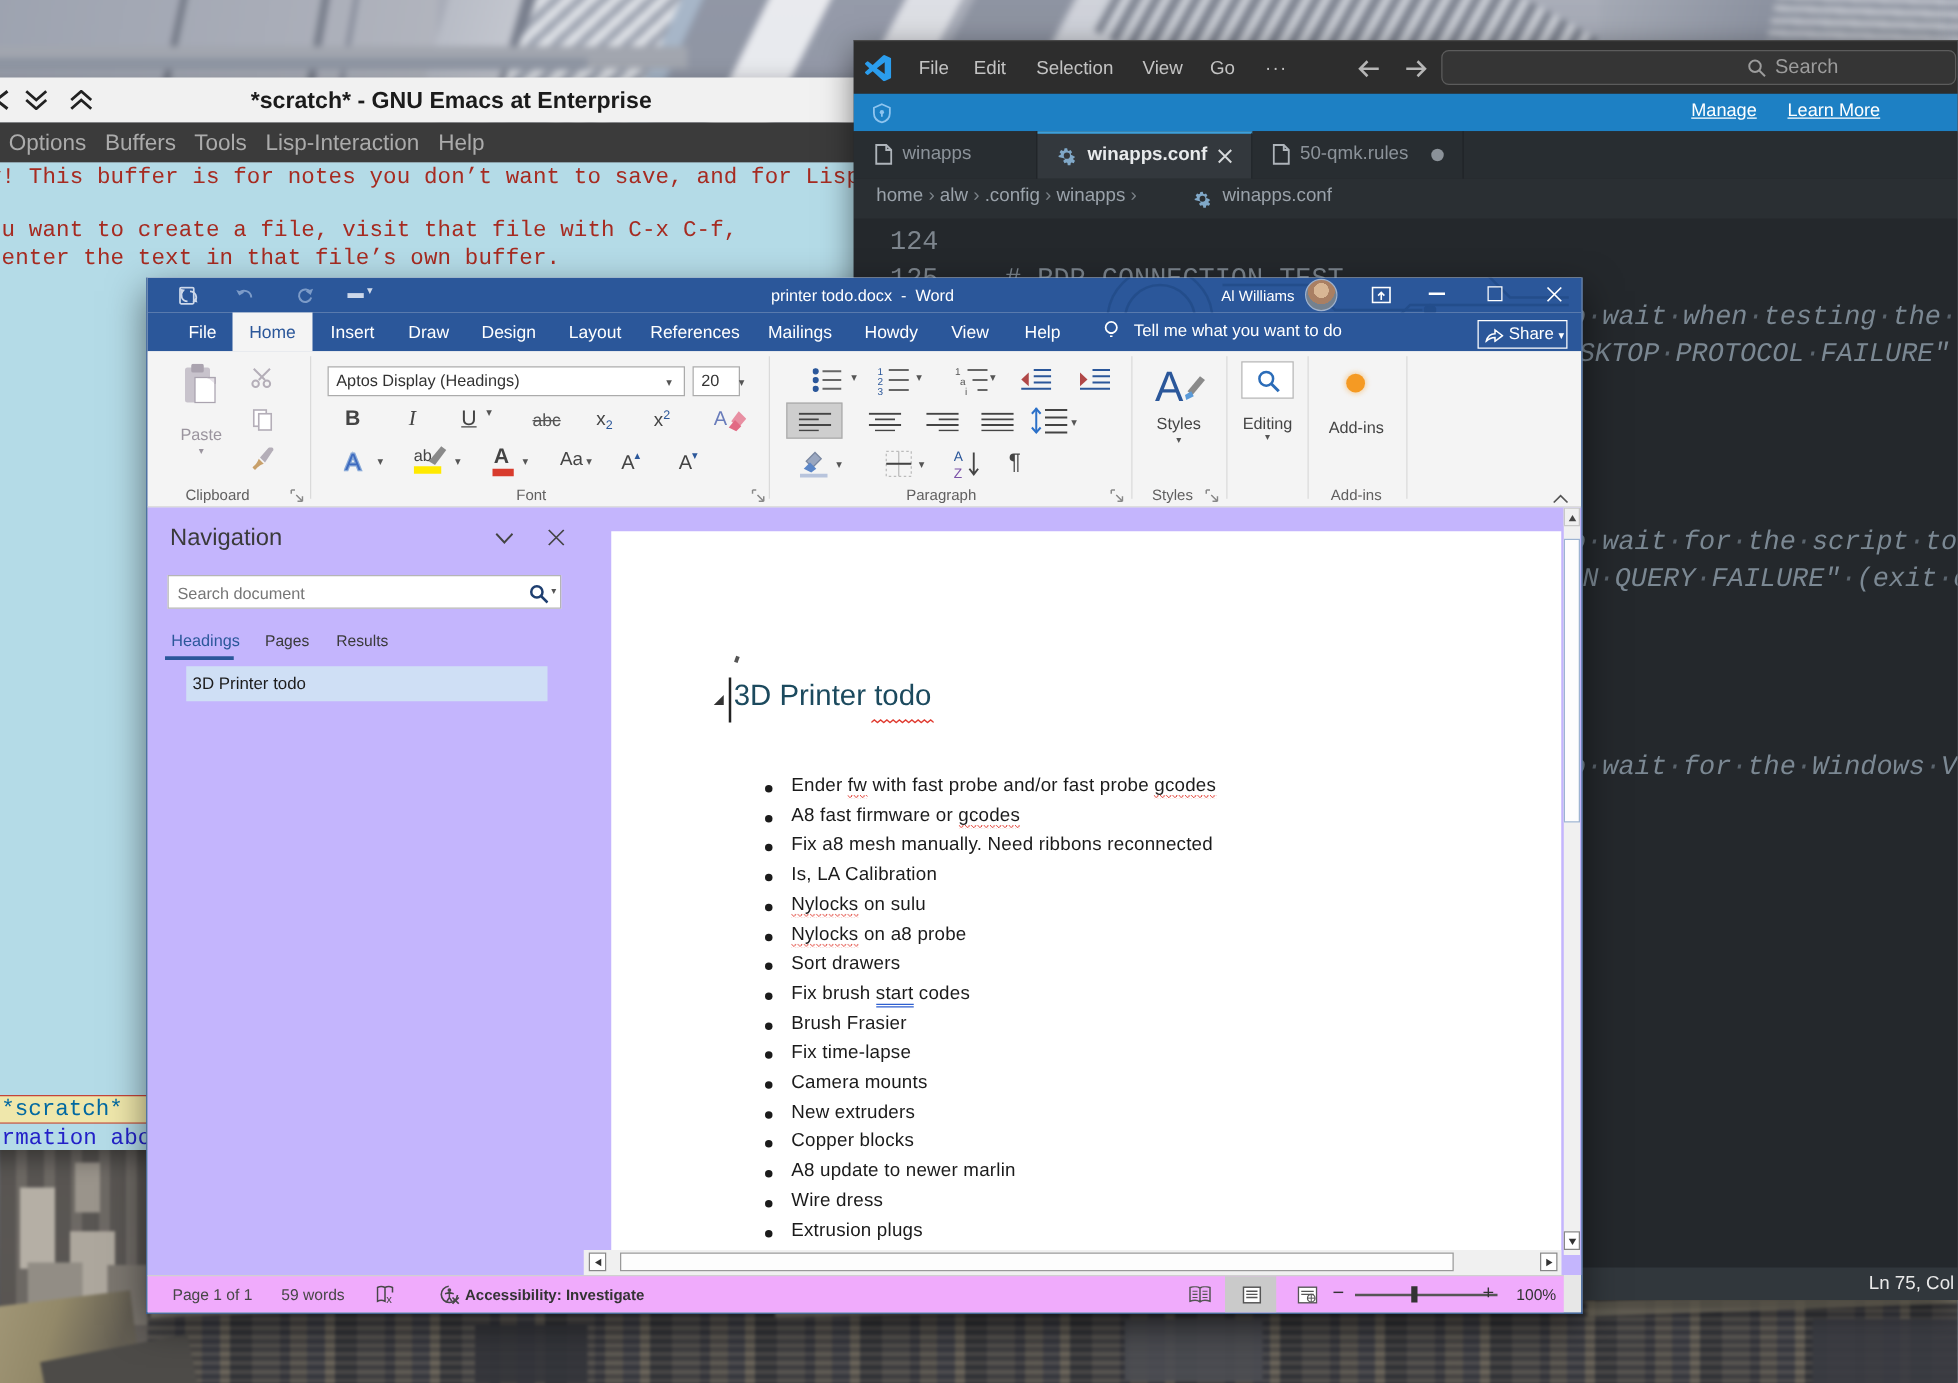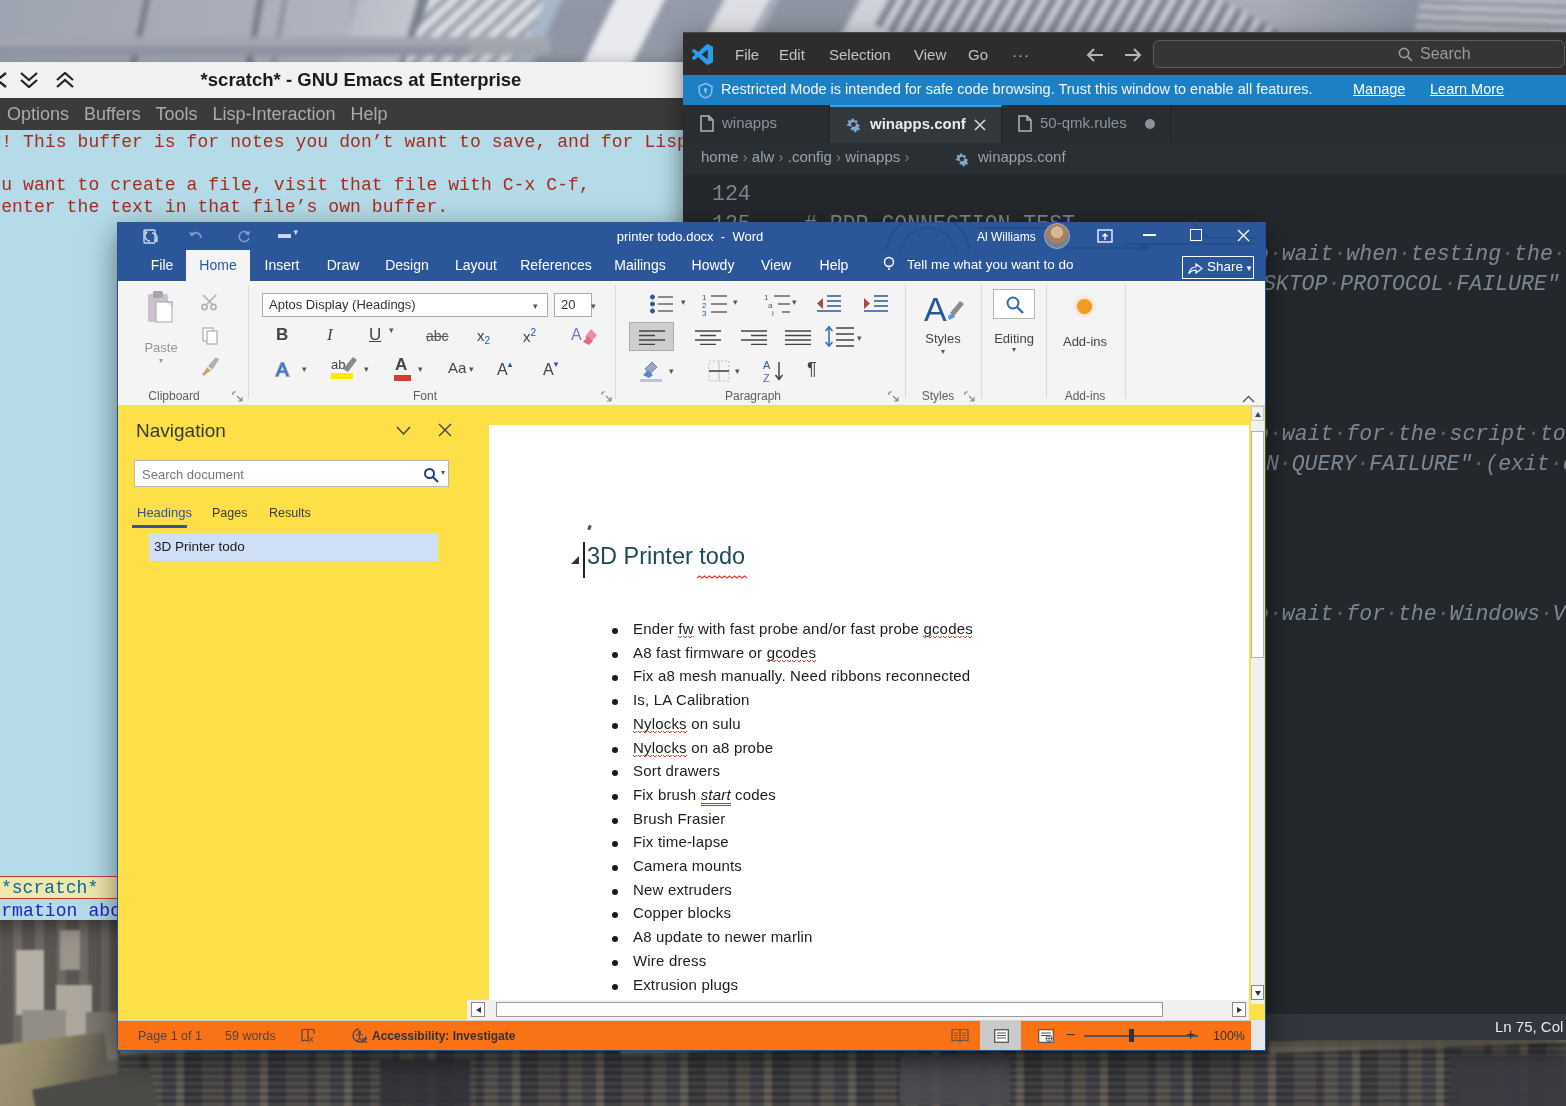--- a/index.html
+++ b/index.html
@@ -31,22 +31,22 @@
   #vs-status { left:0; top:982px; width:883px; height:26px; background:#31373c; }
   .vs-menu { position:absolute; top:0; height:43px; line-height:43px; color:#c3c3c3; font-size:15px; }
   .vs-code { position:absolute; font-family:"Liberation Mono",monospace; font-size:21.5px; font-style:italic; color:#7b8893; white-space:pre; }
   .vs-num { position:absolute; font-family:"Liberation Mono",monospace; font-size:21.5px; color:#7d858d; }
 
   
   #word { left:117px; top:222px; width:1149px; height:829px; background:#e7e7e7; overflow:hidden; box-shadow:0 10px 28px rgba(0,0,0,.5); border-left:1px solid #24508f; border-right:1px solid #24508f; border-bottom:1px solid #24508f; }
   #wd-title { left:0; top:0; width:1147px; height:28px; background:#2b579a; overflow:hidden; }
   #wd-menu { left:0; top:28px; width:1147px; height:31px; background:#2b579a; }
   #wd-ribbon { left:0; top:59px; width:1147px; height:125px; background:#f4f4f4; border-bottom:1px solid #d5d5d5; }
-  #wd-content { left:0; top:184px; width:1373px; height:614px; background:#fde047; overflow:hidden; }
-  #wd-status { left:0; top:798px; width:1133px; height:30px; background:#f97316; border-top:1px solid #d0d0d0; }
+  #wd-content { left:0; top:184px; width:1373px; height:614px; background:#c4b5fd; overflow:hidden; }
+  #wd-status { left:0; top:798px; width:1133px; height:30px; background:#f0abfc; border-top:1px solid #d0d0d0; }
 </style>
 </head>
 <body>
   <div id="wall">
     <div id="wallblur">
 
       <div class="abs" style="left:0;top:0;width:1566px;height:145px;background:linear-gradient(180deg,#aaaeb9 0%,#a4a9b5 45%,#9299a6 75%,#8d939f 100%);"></div>
       <div class="abs" style="left:0;top:0;width:360px;height:145px;background:linear-gradient(100deg,#9da3b0,#a9adb8 60%,#b3b6bf);"></div>
       <div class="abs" style="left:148px;top:-20px;width:5px;height:120px;background:#6f7582;transform:rotate(12deg)"></div>
       <div class="abs" style="left:262px;top:-20px;width:6px;height:120px;background:#747a87;transform:rotate(10deg)"></div>
@@ -143,21 +143,20 @@
         <path d="M10.4 10.4 L15 15" stroke="#9c9c9c" stroke-width="1.6"></path>
       </svg>
       <div class="abs" style="left:737px;top:12px;font-size:16px;color:#9c9c9c">Search</div>
     </div>
     <div id="vs-banner" class="abs">
       <svg class="abs" style="left:14px;top:7px" width="17" height="17" viewBox="0 0 24 24">
         <path d="M12 2 L21 6 V12 C21 17.5 17 21 12 22.5 C7 21 3 17.5 3 12 V6 Z" fill="none" stroke="#8ec4ef" stroke-width="2"></path>
         <circle cx="12" cy="11" r="2.4" fill="#8ec4ef"></circle>
         <path d="M12 12 V16" stroke="#8ec4ef" stroke-width="2"></path>
       </svg>
-      <div class="abs" style="left:38px;top:6px;font-size:14.5px;color:#f2f6fa;white-space:pre">Restricted Mode is intended for safe code browsing. Trust this window to enable all features.</div>
       <div class="abs" style="left:670px;top:6px;font-size:14.5px;color:#ffffff;text-decoration:underline">Manage</div>
       <div class="abs" style="left:747px;top:6px;font-size:14.5px;color:#ffffff;text-decoration:underline">Learn More</div>
     </div>
     <div id="vs-tabs" class="abs">
       <div class="abs" style="left:0;top:0;width:147px;height:38px;border-right:1px solid #1f2327">
         <svg class="abs" style="left:17px;top:10px" width="14" height="17" viewBox="0 0 14 17">
           <path d="M1 1 H9 L13 5 V16 H1 Z M9 1 V5 H13" fill="none" stroke="#aeb4ba" stroke-width="1.5"></path>
         </svg>
         <div class="abs" style="left:39px;top:9px;font-size:15px;color:#8c939a">winapps</div>
       </div>
@@ -592,14 +591,14 @@
       <div class="abs" style="left:1068px;top:5px;font-size:16px;color:#333">+</div>
       <div class="abs" style="left:1095px;top:8px;font-size:12.5px;color:#333">100%</div>
     </div>
   </div>
 
   <style>
     u.sq { text-decoration:none; position:relative; }
     u.sq:after { content:""; position:absolute; left:0; right:0; bottom:-2px; height:3px;
       background:radial-gradient(circle at 2px 0px, transparent 1.2px, #e03c31 1.3px 1.9px, transparent 2px);
       background-size:5px 3px; background-repeat:repeat-x; }
-    u.bd { text-decoration:none; border-bottom:3px double #2f5fd0;font-style:italic; }
+    u.bd { text-decoration:none; border-bottom:3px double #2f5fd0; }
   </style>
 
 </body></html>

